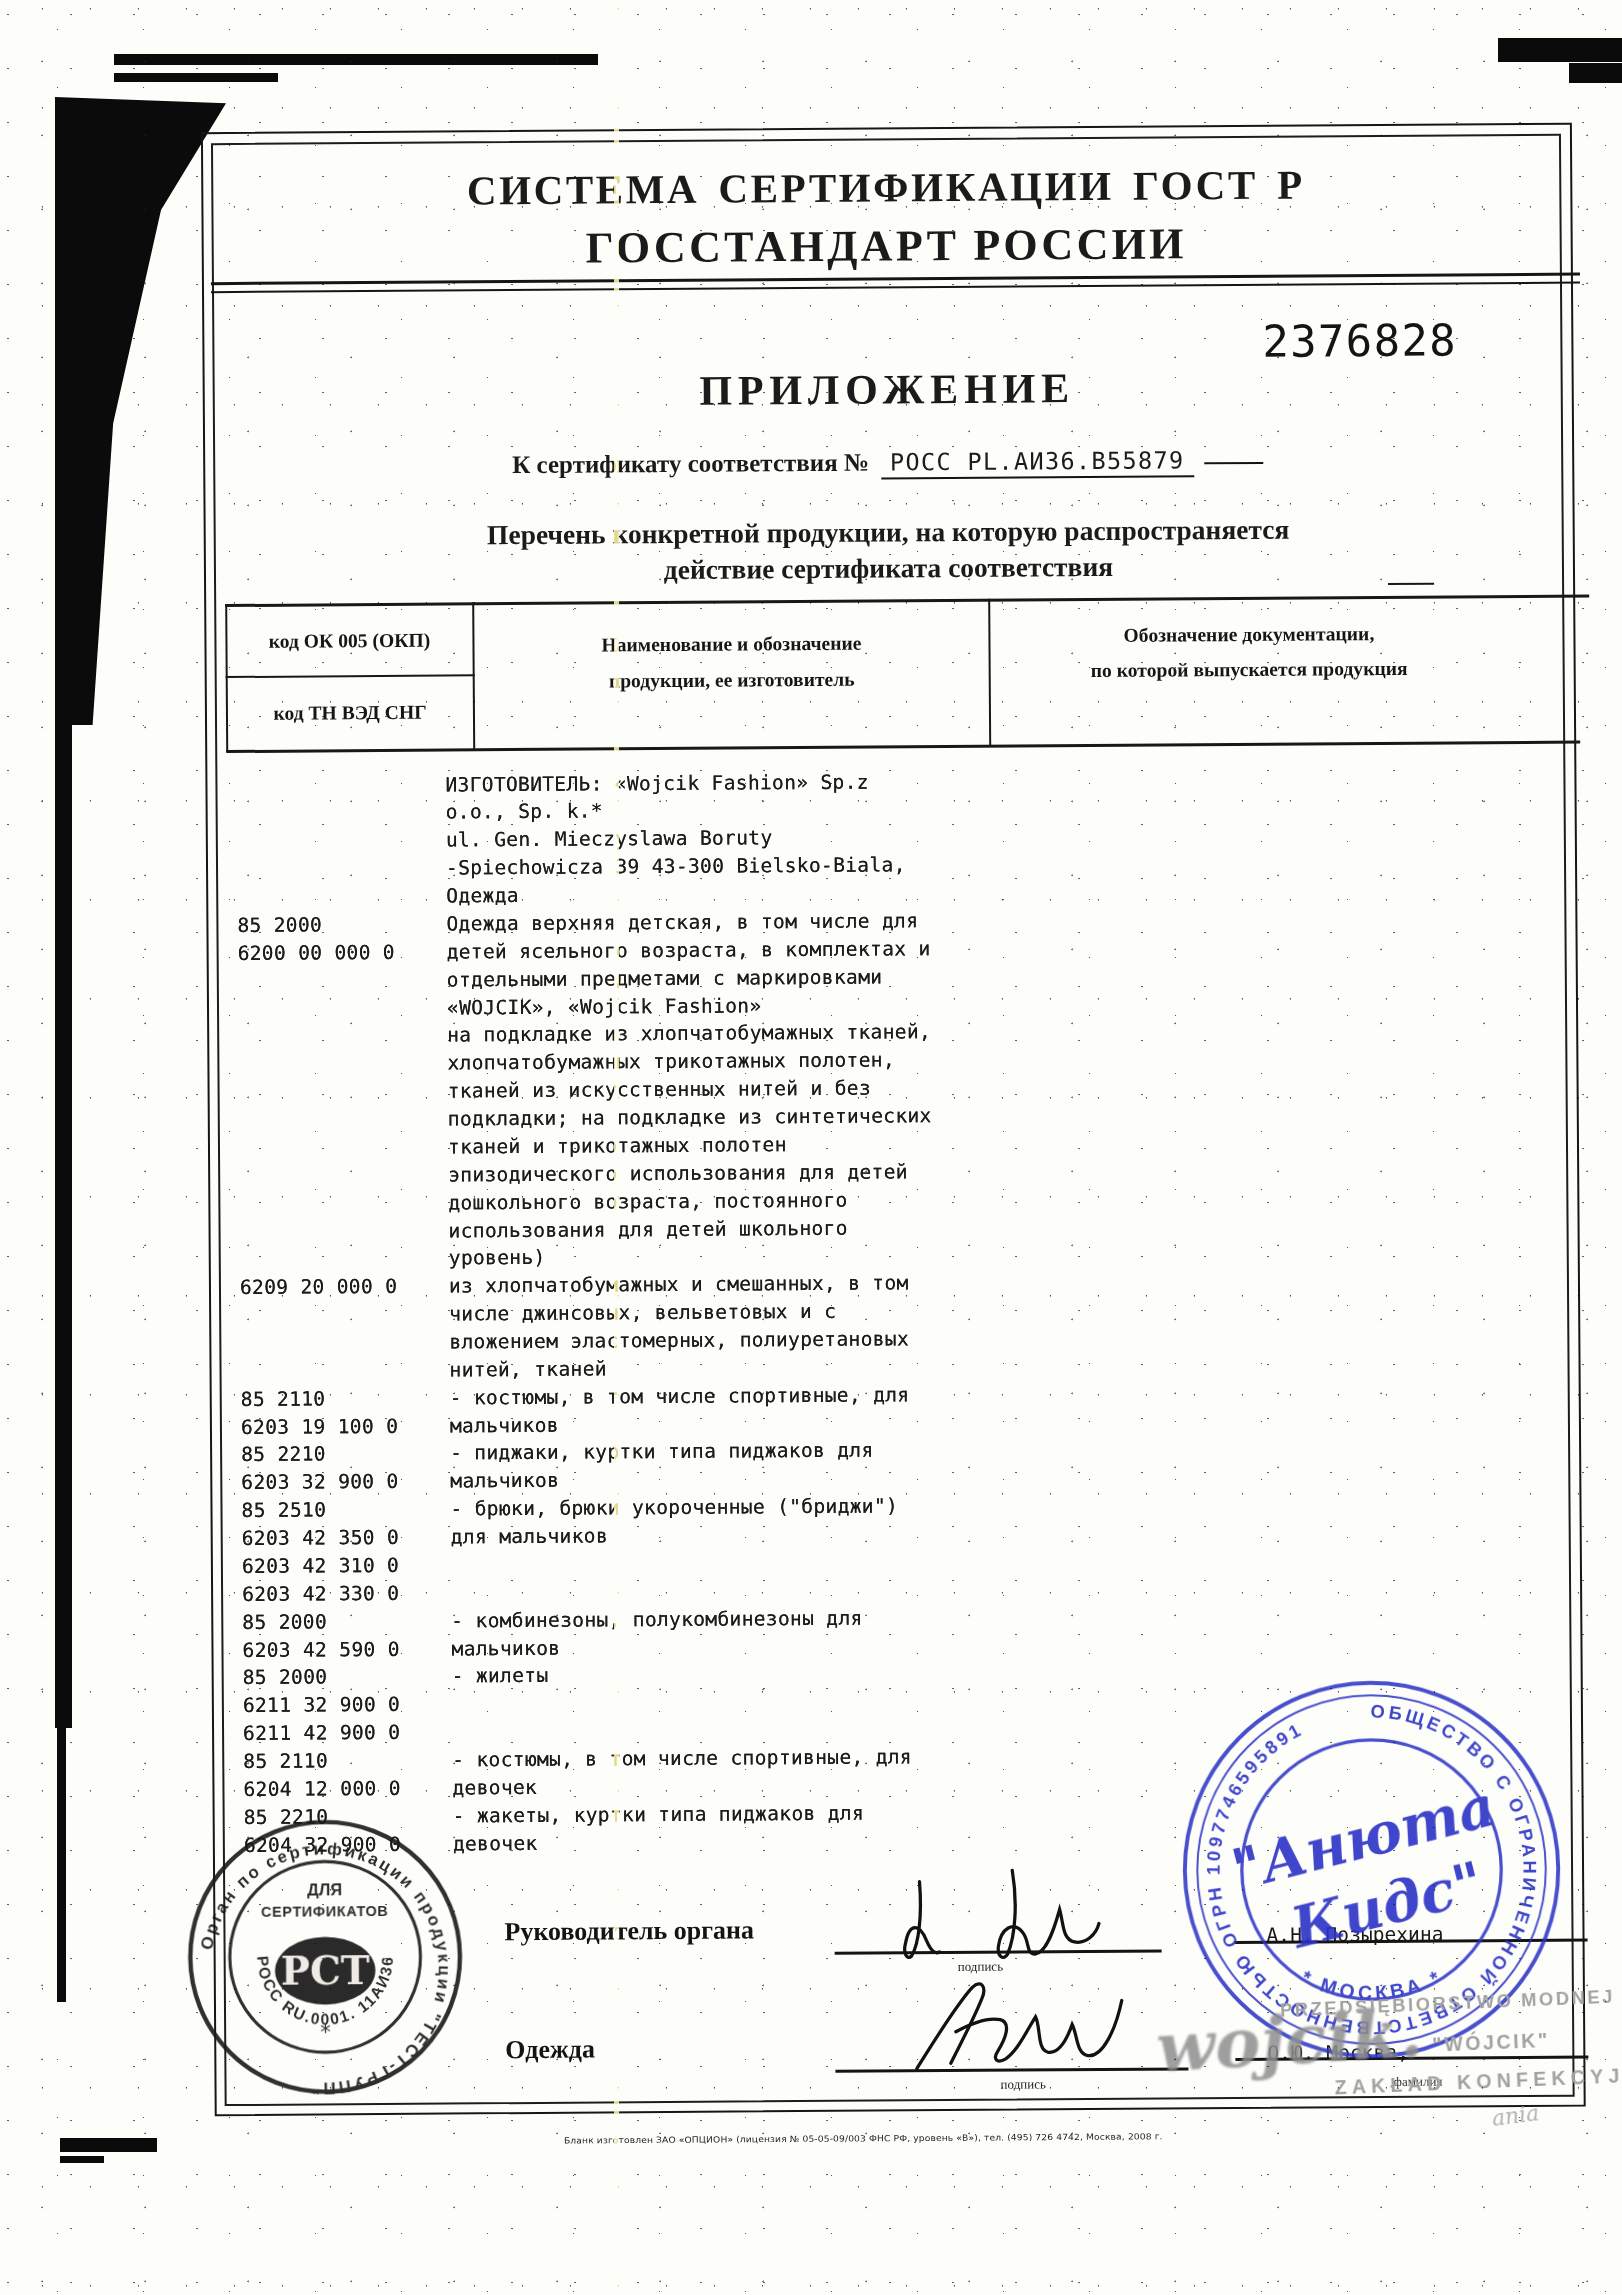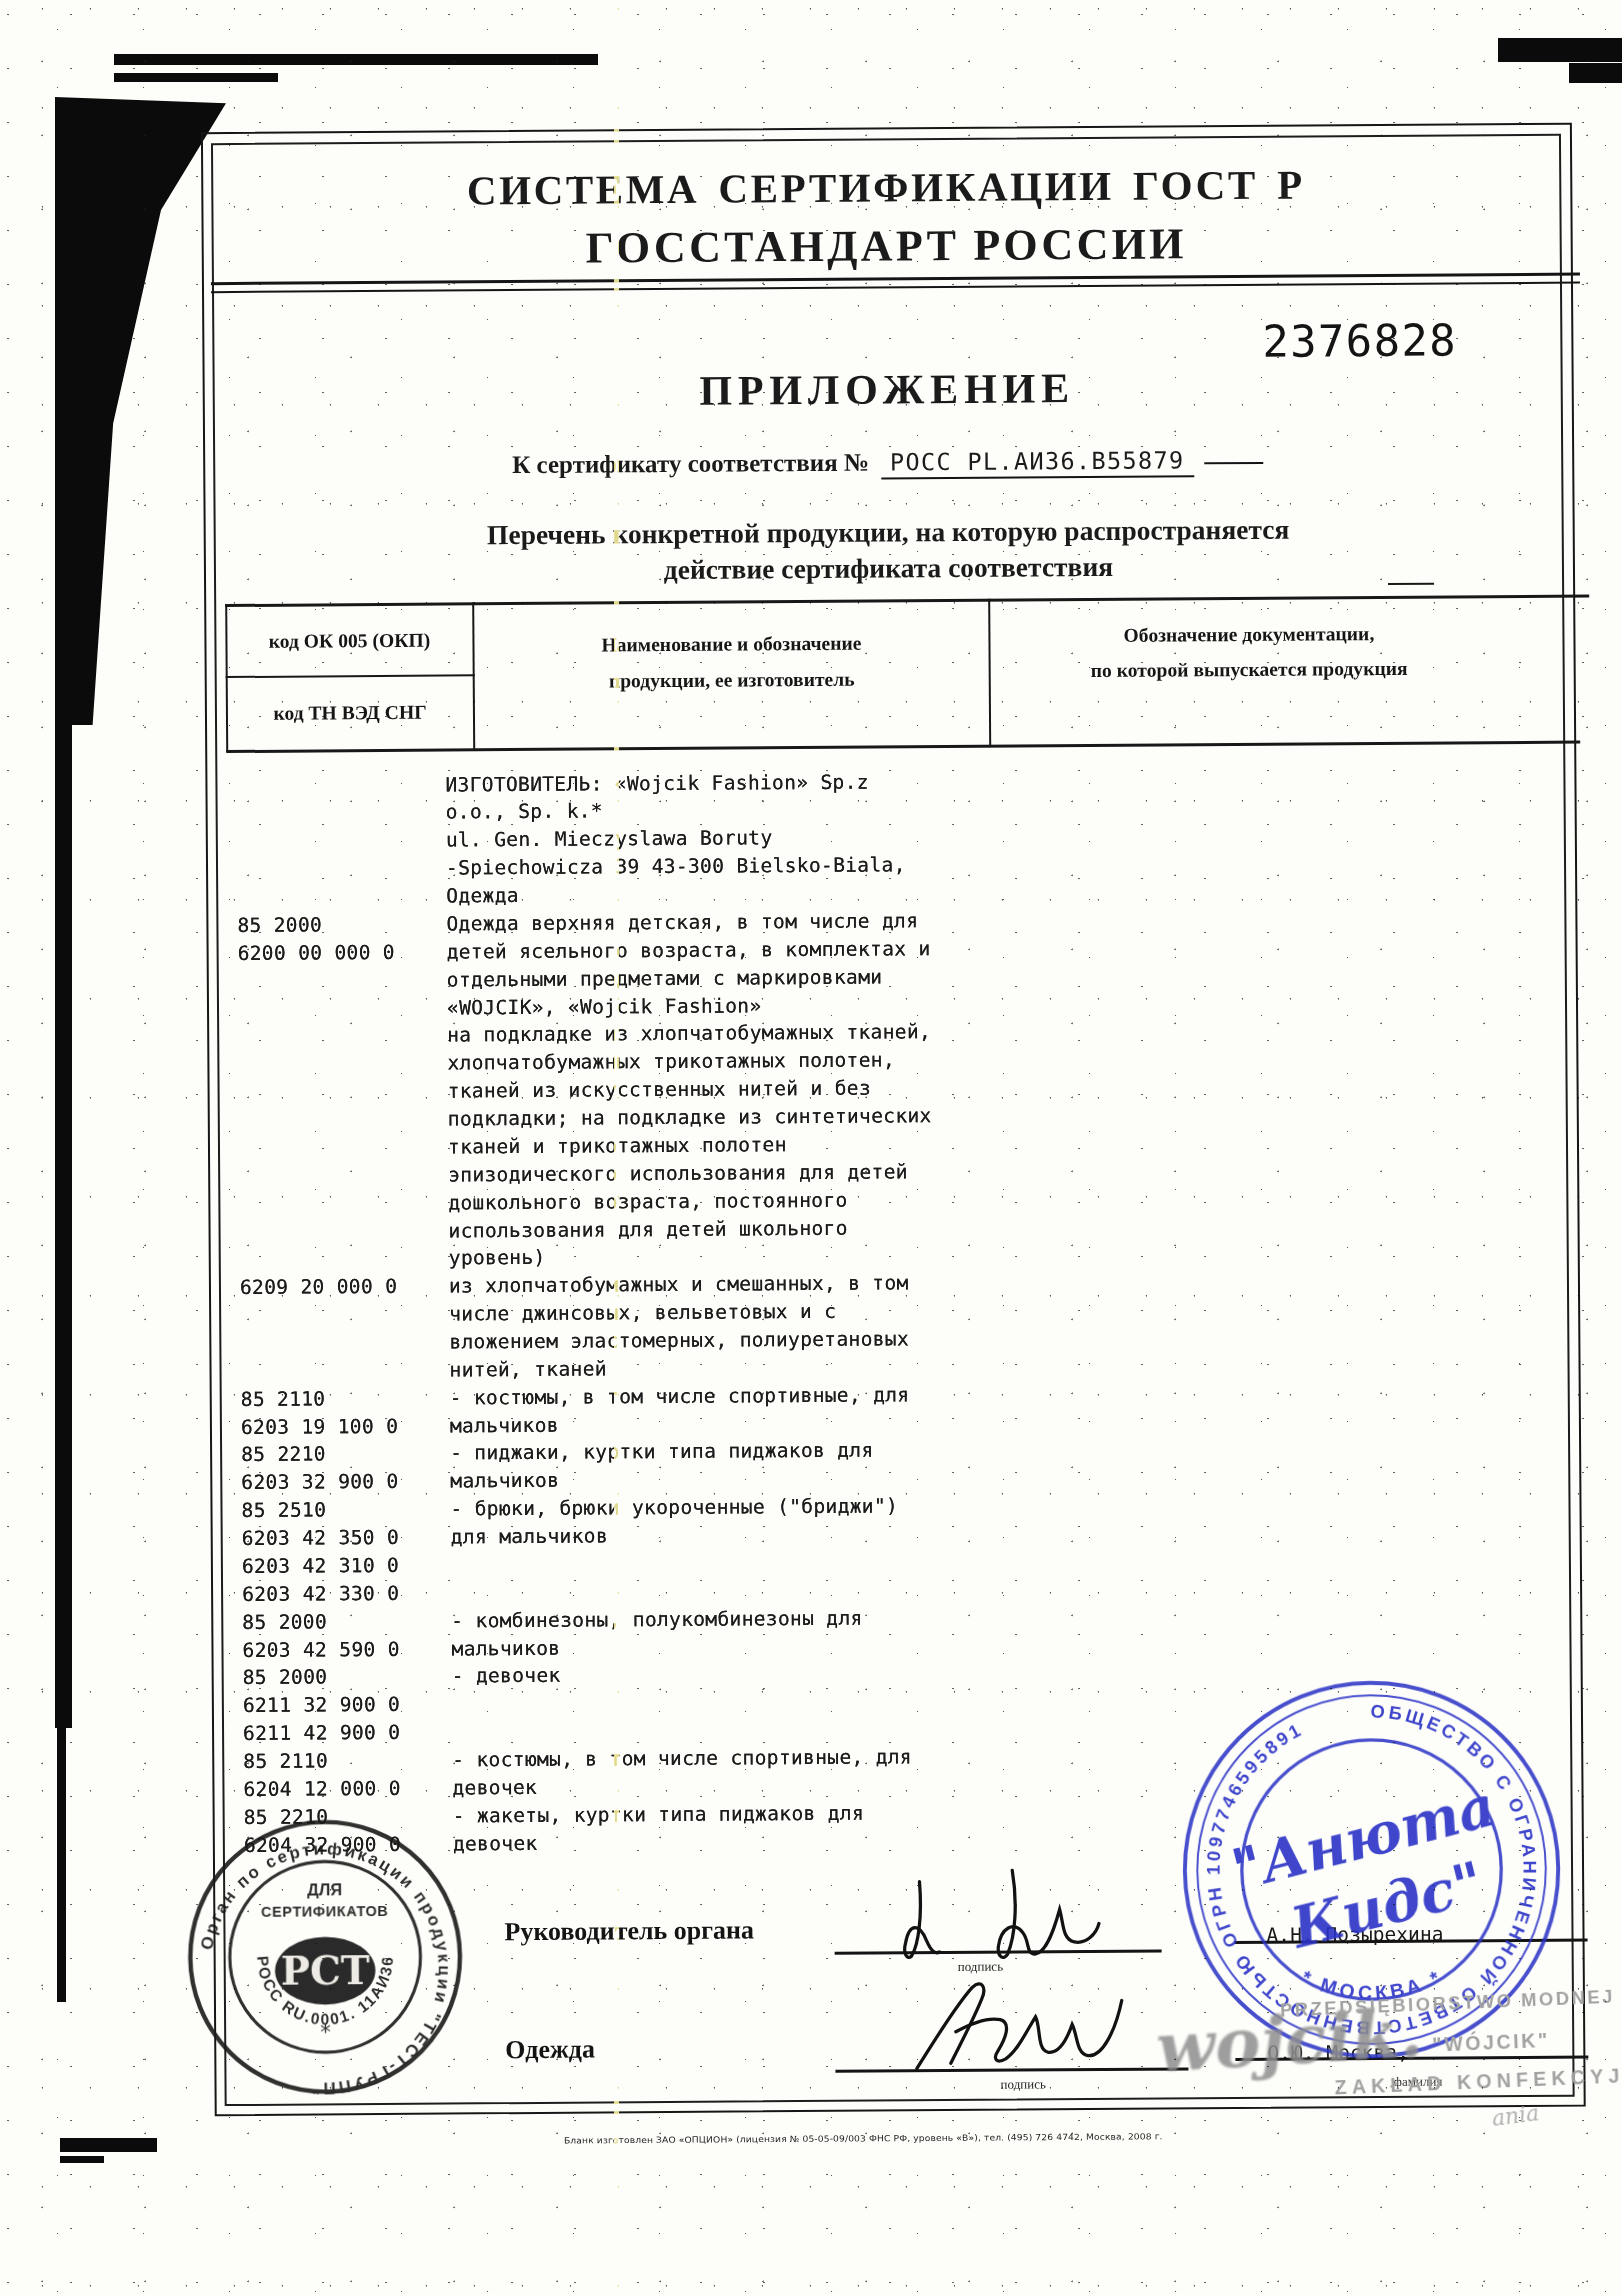--- a/index.html
+++ b/index.html
@@ -177,21 +177,21 @@
         <div class="row" style="top: 1384px;"><span class="code">85 2110</span><span>- костюмы, в том числе спортивные, для</span></div>
         <div class="row" style="top: 1412px;"><span class="code">6203 19 100 0</span><span>мальчиков</span></div>
         <div class="row" style="top: 1439px;"><span class="code">85 2210</span><span>- пиджаки, куртки типа пиджаков для</span></div>
         <div class="row" style="top: 1467px;"><span class="code">6203 32 900 0</span><span>мальчиков</span></div>
         <div class="row" style="top: 1495px;"><span class="code">85 2510</span><span>- брюки, брюки укороченные ("бриджи")</span></div>
         <div class="row" style="top: 1523px;"><span class="code">6203 42 350 0</span><span>для мальчиков</span></div>
         <div class="row" style="top: 1551px;"><span class="code">6203 42 310 0</span><span></span></div>
         <div class="row" style="top: 1579px;"><span class="code">6203 42 330 0</span><span></span></div>
         <div class="row" style="top: 1607px;"><span class="code">85 2000</span><span>- комбинезоны, полукомбинезоны для</span></div>
         <div class="row" style="top: 1635px;"><span class="code">6203 42 590 0</span><span>мальчиков</span></div>
-        <div class="row" style="top: 1662px;"><span class="code">85 2000</span><span>- девочек</span></div>
+        <div class="row" style="top: 1662px;"><span class="code">85 2000</span><span>- жилеты</span></div>
         <div class="row" style="top: 1690px;"><span class="code">6211 32 900 0</span><span></span></div>
         <div class="row" style="top: 1718px;"><span class="code">6211 42 900 0</span><span></span></div>
         <div class="row" style="top: 1746px;"><span class="code">85 2110</span><span>- костюмы, в том числе спортивные, для</span></div>
         <div class="row" style="top: 1774px;"><span class="code">6204 12 000 0</span><span>девочек</span></div>
         <div class="row" style="top: 1802px;"><span class="code">85 2210</span><span>- жакеты, куртки типа пиджаков для</span></div>
         <div class="row" style="top: 1830px;"><span class="code">6204 32 900 0</span><span>девочек</span></div>
       </div>
 
     <div class="abs sig-label serif" id="leader-label">Руководитель органа</div>
     <div class="sig-line" id="leader-sigline"></div>

